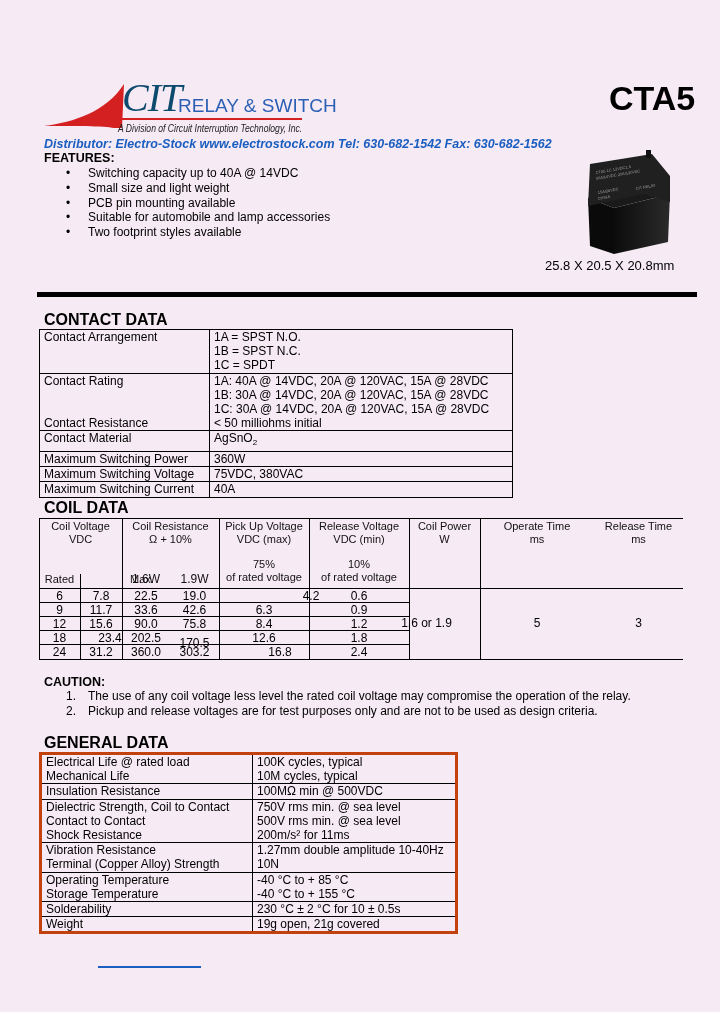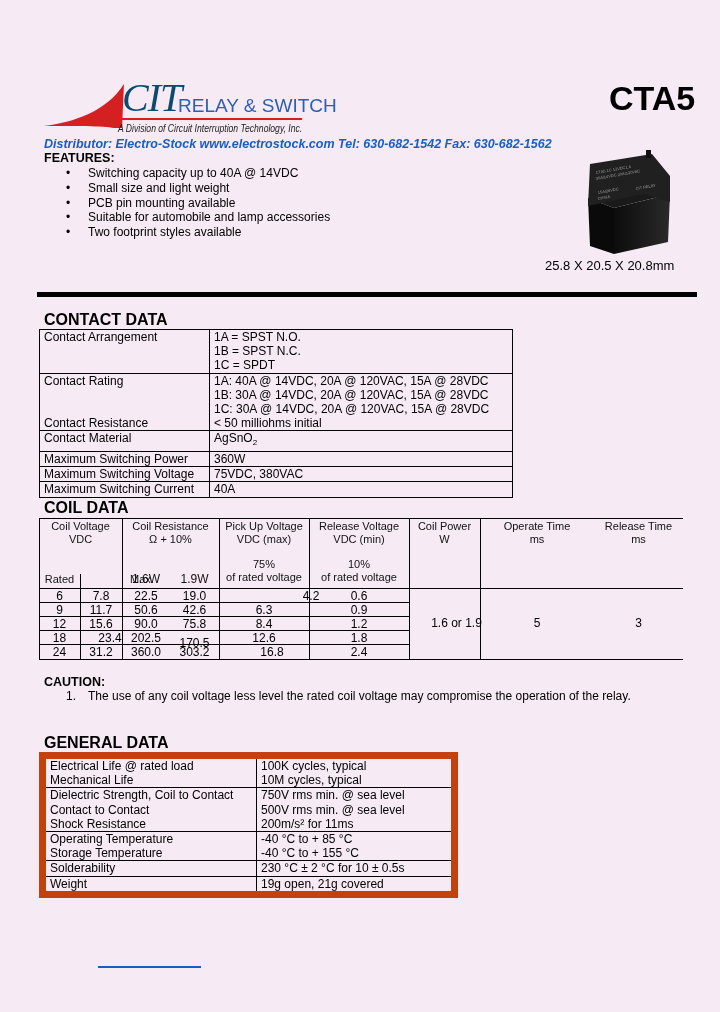--- a/index.html
+++ b/index.html
@@ -32,21 +32,21 @@
   .ct td.l { width:165px; }
   
   .coil { position:absolute; left:39px; top:518px; width:644px; height:142px; font-size:11px; }
   .coil .hdr { position:absolute; text-align:center; line-height:13px; color:#111; }
   .coil .cell { position:absolute; text-align:center; line-height:14px; font-size:12px; }
   .coil .vl { position:absolute; background:#000; width:1px; }
   .coil .hl { position:absolute; background:#000; height:1px; }
   .caution-h { position:absolute; left:44px; top:675px; font-size:12.5px; font-weight:bold; }
   .caution { position:absolute; left:66px; top:689px; margin:0; padding:0; list-style:none; font-size:12px; line-height:15px; }
   .caution li span.n { display:inline-block; width:22px; }
-  .gd { left:39px; top:752px; width:419px; border:7px solid #c2410c; }
+  .gd { left:39px; top:752px; width:419px; border:3px solid #c2410c; }
   .gd td { border:1px solid #000; border-top:none; border-bottom:none; }
   .gd tr.b td { border-bottom:1px solid #000; }
   .gd td.l { width:206px; }
   .footer-link { position:absolute; left:98px; top:966px; width:103px; height:2px; background:#1a5ec0; }
 </style>
 </head>
 <body>
 
 <div>
   <svg class="logo-swoosh" viewBox="0 0 90 50">
@@ -203,21 +203,21 @@
     <div class="cell" style="left:0;top:71px;width:41px;">6</div>
     <div class="cell" style="left:41px;top:71px;width:42px;">7.8</div>
     <div class="cell" style="left:83px;top:71px;width:48px;">22.5</div>
     <div class="cell" style="left:131px;top:71px;width:49px;">19.0</div>
     <div class="cell" style="left:180px;top:71px;width:90px;padding-left:47px;">4.2</div>
     <div class="cell" style="left:270px;top:71px;width:100px;">0.6</div>
   </div>
   <div>
     <div class="cell" style="left:0;top:85px;width:41px;">9</div>
     <div class="cell" style="left:41px;top:85px;width:42px;">11.7</div>
-    <div class="cell" style="left:83px;top:85px;width:48px;">50.6</div>
+    <div class="cell" style="left:83px;top:85px;width:48px;">33.6</div>
     <div class="cell" style="left:131px;top:85px;width:49px;">42.6</div>
     <div class="cell" style="left:180px;top:85px;width:90px;">6.3</div>
     <div class="cell" style="left:270px;top:85px;width:100px;">0.9</div>
   </div>
   <div>
     <div class="cell" style="left:0;top:99px;width:41px;">12</div>
     <div class="cell" style="left:41px;top:99px;width:42px;">15.6</div>
     <div class="cell" style="left:83px;top:99px;width:48px;">90.0</div>
     <div class="cell" style="left:131px;top:99px;width:49px;">75.8</div>
     <div class="cell" style="left:180px;top:99px;width:90px;">8.4</div>
@@ -229,60 +229,75 @@
     <div class="cell" style="left:83px;top:113px;width:48px;">202.5</div>
     <div class="cell" style="left:131px;top:118px;width:49px;">170.5</div>
     <div class="cell" style="left:180px;top:113px;width:90px;">12.6</div>
     <div class="cell" style="left:270px;top:113px;width:100px;">1.8</div>
   </div>
   <div>
     <div class="cell" style="left:0;top:127px;width:41px;">24</div>
     <div class="cell" style="left:41px;top:127px;width:42px;">31.2</div>
     <div class="cell" style="left:83px;top:127px;width:48px;">360.0</div>
     <div class="cell" style="left:131px;top:127px;width:49px;">303.2</div>
-    <div class="cell" style="left:188px;top:127px;width:90px;text-align:center;">16.8</div>
+    <div class="cell" style="left:196px;top:127px;width:90px;text-align:center;">16.8</div>
     <div class="cell" style="left:270px;top:127px;width:100px;">2.4</div>
   </div>
-  <div class="cell" style="left:382px;top:98px;width:71px;">1.6 or 1.9</div>
+  <div class="cell" style="left:352px;top:98px;width:71px;">1.6 or 1.9</div>
   <div class="cell" style="left:441px;top:98px;width:114px;">5</div>
   <div class="cell" style="left:555px;top:98px;width:89px;">3</div>
 </div>
 
 <div class="caution-h">CAUTION:</div>
 <ul class="caution">
   <li><span class="n">1.</span><span>The use of any coil voltage less level the rated coil voltage may compromise the operation of the relay.</span></li>
+  <li><span class="n">2.</span><span>Pickup and release voltages are for test purposes only and are not to be used as design criteria.</span></li>
 </ul>
 
 <div class="sec-h" style="top:734px;">GENERAL DATA</div>
 <table class="gd">
   <tbody>
       <tr class="b">
     <td class="l">
           <div>Electrical Life @ rated load</div>
           <div>Mechanical Life</div>
         </td>
     <td>
           <div>100K cycles, typical</div>
           <div>10M  cycles, typical</div>
         </td>
   </tr>
   <tr class="b">
+    <td class="l">Insulation Resistance</td>
+    <td>100MΩ min @ 500VDC</td>
+  </tr>
+  <tr class="b">
     <td class="l">
           <div>Dielectric Strength, Coil to Contact</div>
           <div>Contact to Contact</div>
           <div>Shock Resistance</div>
         </td>
     <td>
           <div>750V rms min. @ sea level</div>
           <div>500V rms min. @ sea level</div>
           <div>200m/s² for 11ms</div>
         </td>
   </tr>
   <tr class="b">
     <td class="l">
+          <div>Vibration Resistance</div>
+          <div>Terminal (Copper Alloy) Strength</div>
+        </td>
+    <td>
+          <div>1.27mm double amplitude 10-40Hz</div>
+          <div>10N</div>
+        </td>
+  </tr>
+  <tr class="b">
+    <td class="l">
           <div>Operating Temperature</div>
           <div>Storage Temperature</div>
         </td>
     <td>
           <div>-40 °C to + 85 °C</div>
           <div>-40 °C to + 155 °C</div>
         </td>
   </tr>
   <tr class="b">
     <td class="l">Solderability</td>

